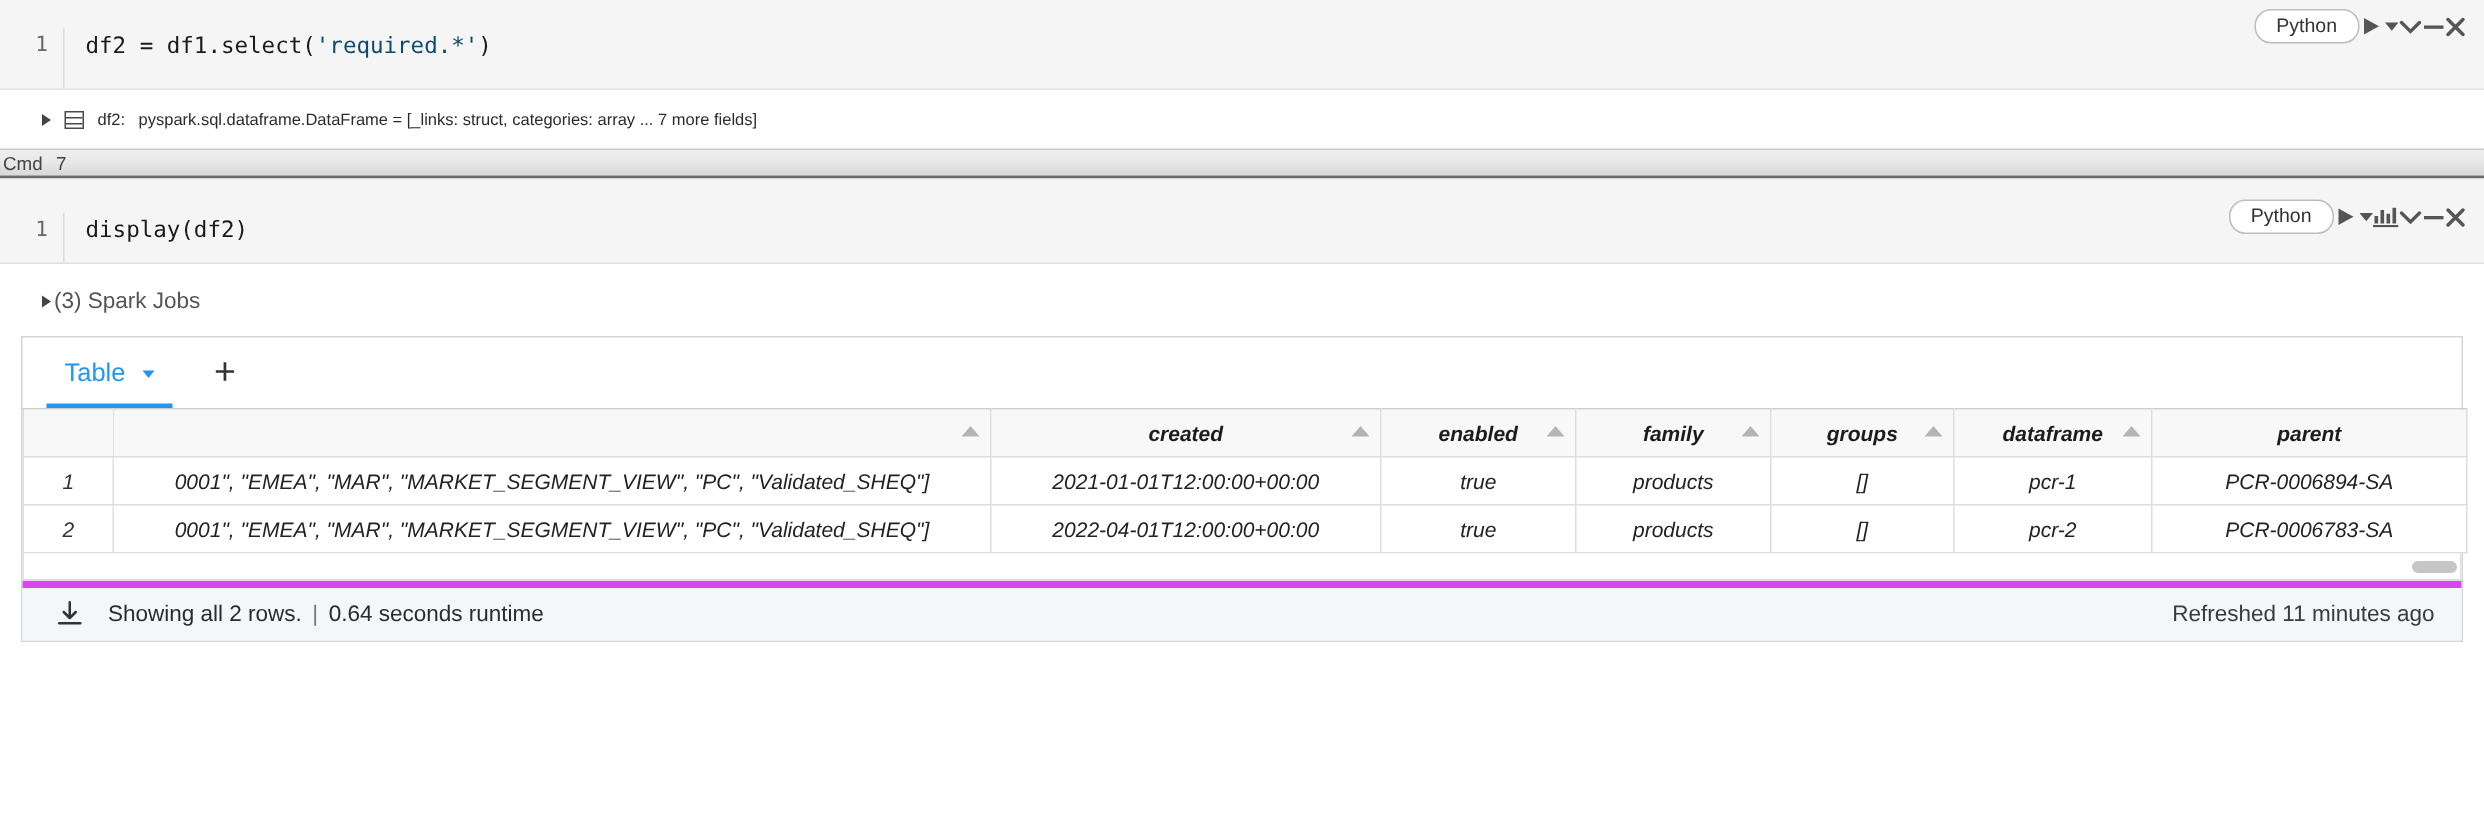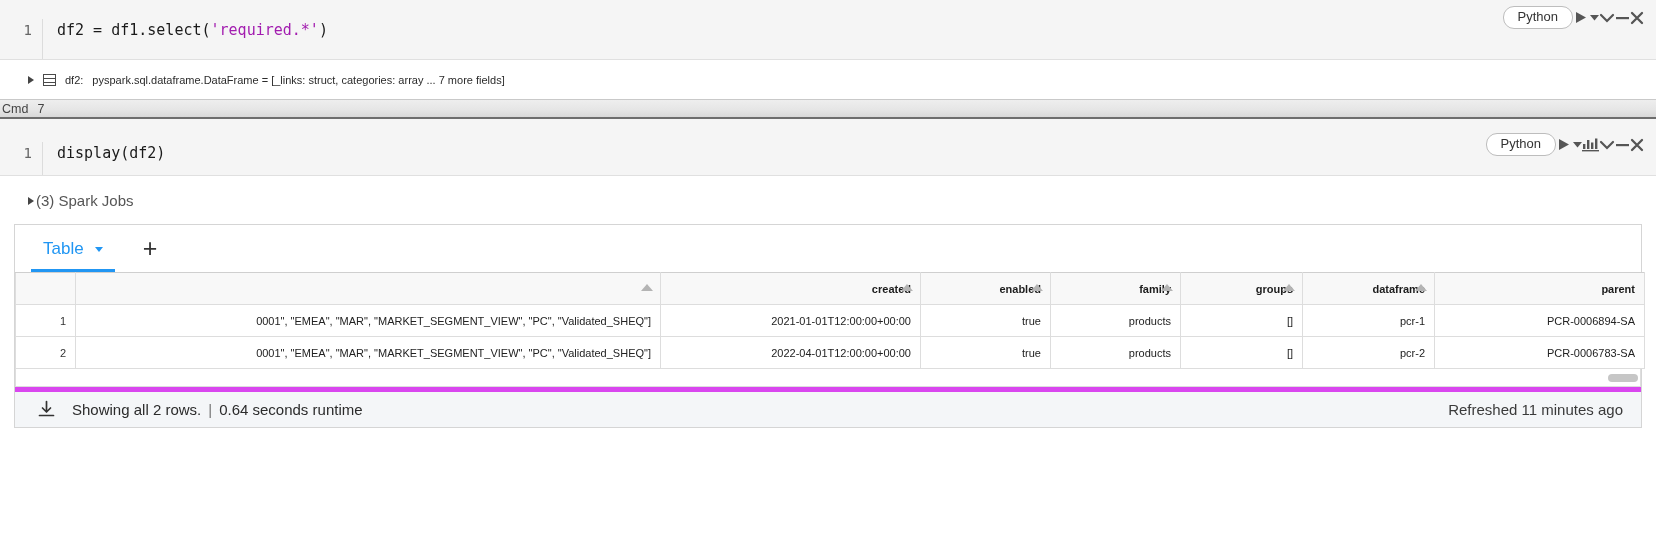--- a/index.html
+++ b/index.html
@@ -38,21 +38,21 @@
   }
   .code-text {
     flex: 1;
     padding-left: 14px;
     font-family: "DejaVu Sans Mono", "Liberation Mono", monospace;
     font-size: 15px;
     line-height: 22px;
     color: #1a1a1a;
     white-space: pre;
   }
-  .str { color: #a21caf; }
+  .str { color: #0c4a6e; }
 
   
   .cell-toolbar {
     position: absolute;
     top: 6px;
     right: 12px;
     display: flex;
     align-items: center;
     gap: 0;
     z-index: 5;
@@ -198,25 +198,26 @@
   }
 
   table.dt {
     width: 100%;
     border-collapse: collapse;
     table-layout: fixed;
   }
   table.dt th, table.dt td {
     border: 1px solid #dddddd;
     height: 32px;
-    font-size: 11px;
-    text-align: right;
+    font-size: 14px;
+    text-align: center;
     padding: 0 9px;
     overflow: hidden;
     white-space: nowrap;
+    font-style: italic;
   }
   table.dt th {
     background: #f8f8f8;
     font-weight: bold;
     color: #1c1c1c;
     position: relative;
     border-top: 1px solid #cfcfcf;
   }
   th .sort-arrow {
     position: absolute;

